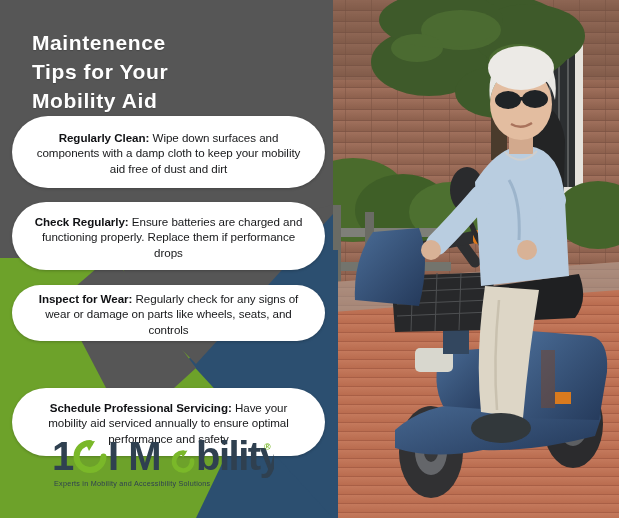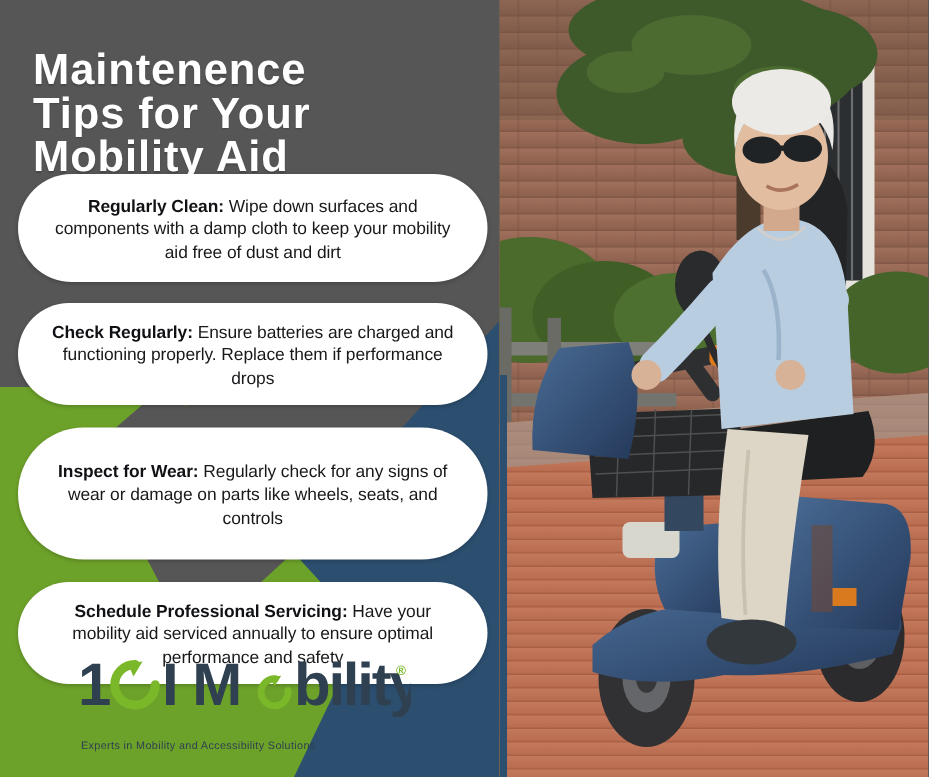--- a/index.html
+++ b/index.html
@@ -16,22 +16,22 @@
   
   .left-panel{
     position:absolute;left:0;top:0;width:333px;height:518px;
     background:#565656;overflow:hidden;
   }
   .shapes{position:absolute;left:0;top:0;width:333px;height:518px;}
   .shapes svg{display:block;}
 
   
   .title{
-    position:absolute;left:22px;top:14px;width:300px;
-    color:#ffffff;font-size:29px;font-weight:bold;
+    position:absolute;left:32px;top:14px;width:300px;
+    color:#ffffff;font-size:21px;font-weight:bold;
     line-height:29px;letter-spacing:0.6px;
     white-space:pre-line;
     text-shadow:0 1px 1px rgba(0,0,0,.18);
   }
 
   
   .cards{position:absolute;left:0;top:0;width:333px;height:518px;}
   .card{
     position:absolute;left:12px;width:313px;
     background:#ffffff;border-radius:46px;
@@ -41,34 +41,34 @@
     box-shadow:0 1px 3px rgba(0,0,0,.22);
   }
   .card p{
     margin:0;width:100%;text-align:center;
     color:#17181a;font-size:11.6px;line-height:15.2px;
     letter-spacing:-0.05px;
   }
   .card p b{font-weight:bold;color:#101114;}
   #card-0{top:116px;height:72px;}
   #card-1{top:202px;height:68px;}
-  #card-2{top:285px;height:88px;}
+  #card-2{top:285px;height:56px;}
   #card-3{top:388px;height:68px;}
 
   
   .logo{
     position:absolute;left:52px;top:436px;width:225px;height:62px;
   }
   .logo-mark{
     display:flex;align-items:flex-end;height:42px;
     color:#2f4050;font-weight:bold;letter-spacing:-1px;
   }
   .logo svg{display:block;}
   .logo-tagline{
-    margin-top:14px;
+    margin-top:1px;
     color:#2f4050;font-size:7.2px;letter-spacing:0.25px;
     font-weight:normal;white-space:nowrap;padding-left:2px;
   }
 
   
   .photo{
     position:absolute;left:333px;top:0;width:286px;height:518px;
     overflow:hidden;background:#8a6a52;
   }
   .photo svg{display:block;}

